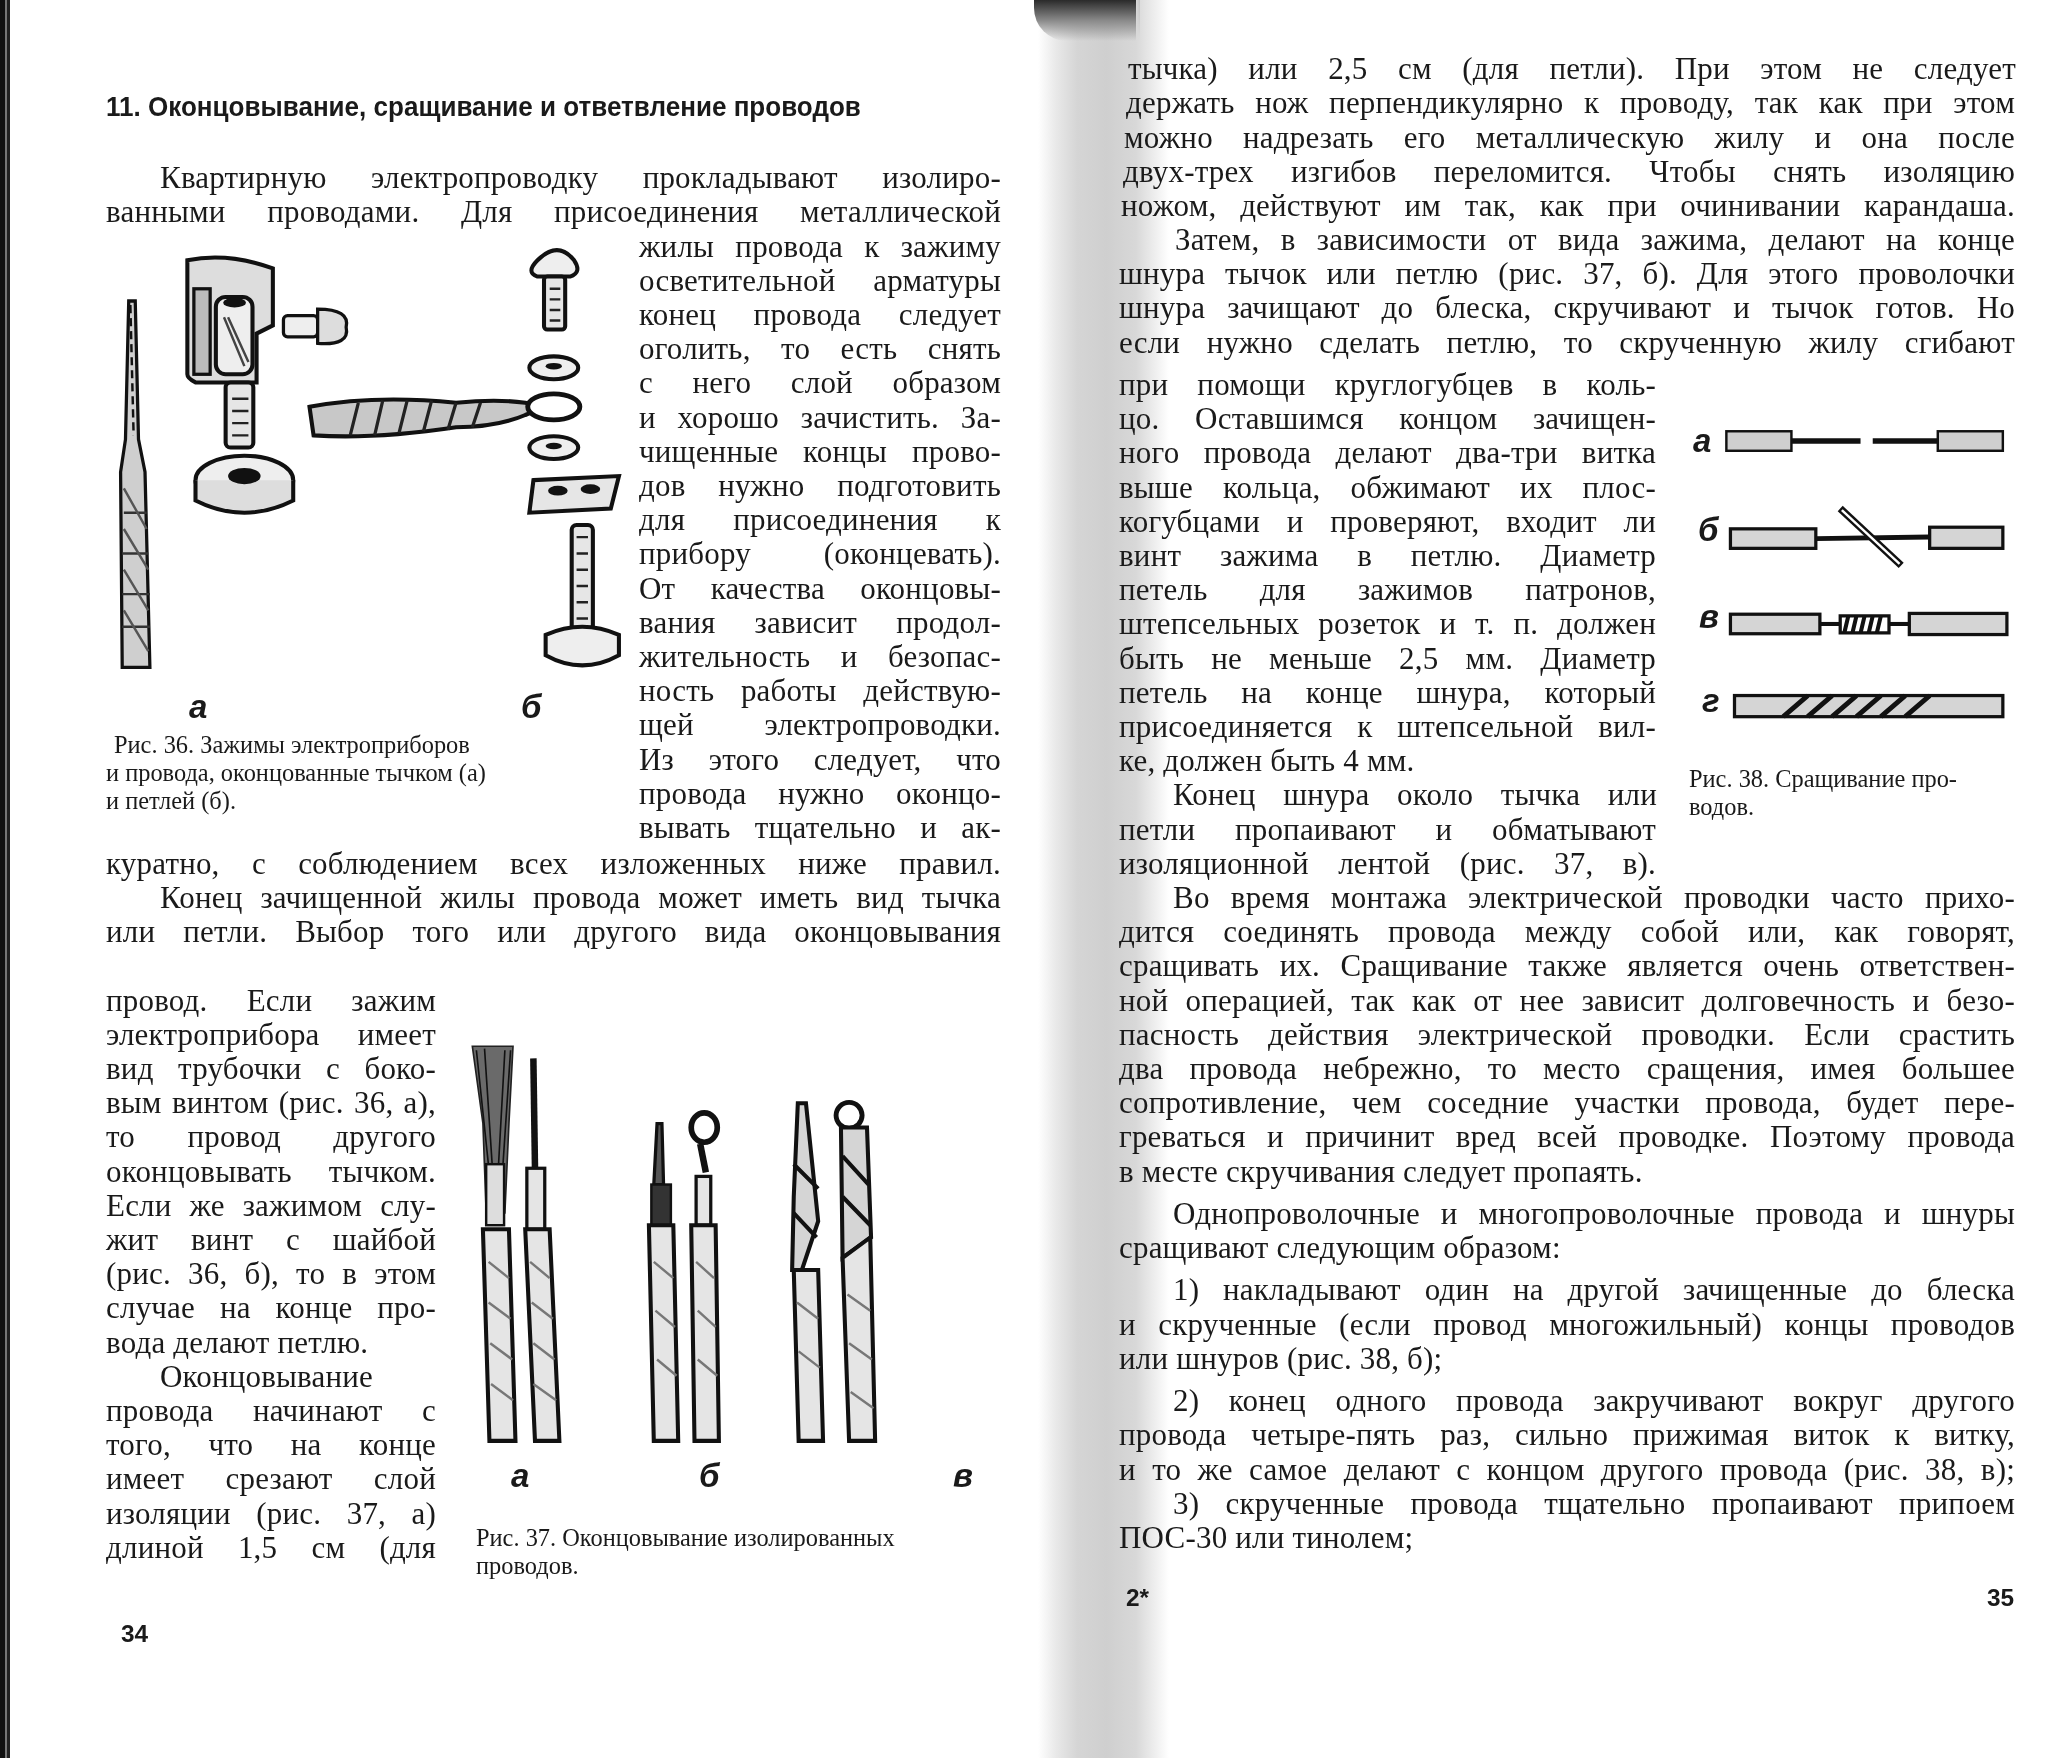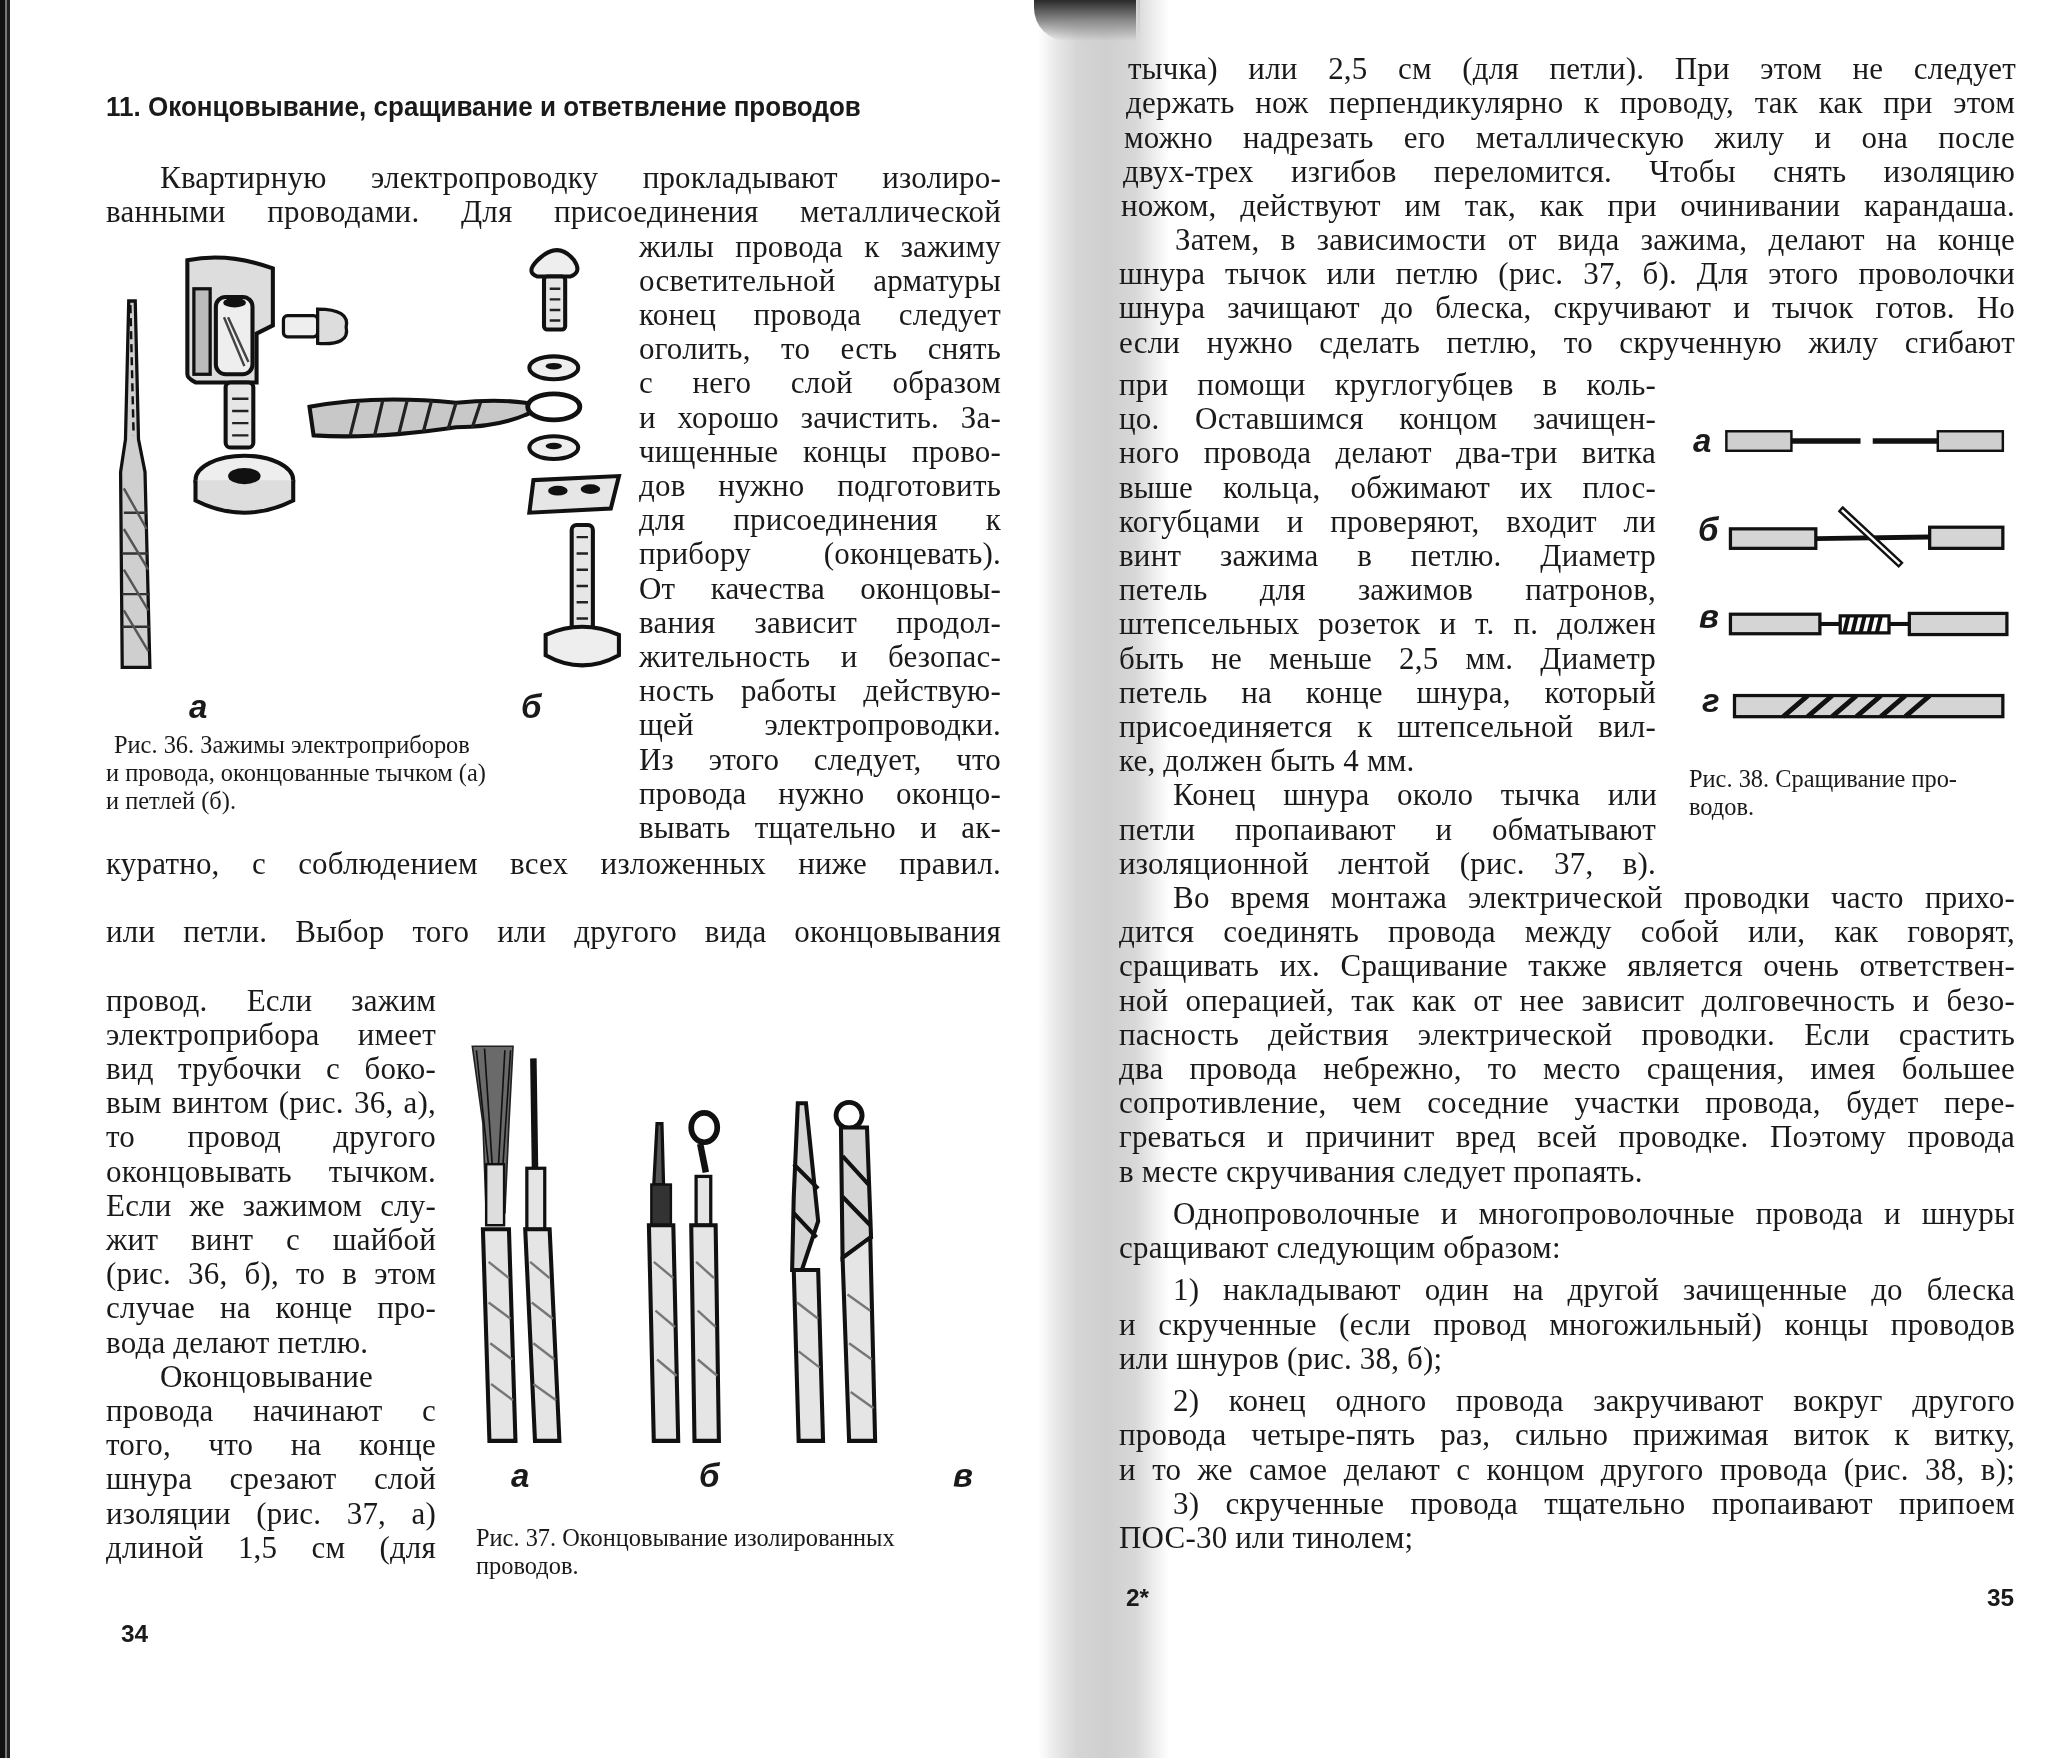--- a/index.html
+++ b/index.html
@@ -139,38 +139,39 @@
       <div class="fig-label" style="left:189px; top:688px;">а</div>
       <div class="fig-label" style="left:521px; top:688px;">б</div>
       <div>
         <div class="caption" style="left:114px; top:731px; width:509px;">Рис. 36. Зажимы электроприборов</div>
         <div class="caption" style="left:106px; top:759px; width:525px;">и провода, оконцованные тычком (а)</div>
         <div class="caption" style="left:106px; top:787px; width:525px;">и петлей (б).</div>
       </div>
     </div>
 
     <div class="line just" style="left:106px; top:847px; width:895px;">куратно, с соблюдением всех изложенных ниже правил.</div>
+    <div class="line just" style="left:160px; top:881px; width:841px;">Конец зачищенной жилы провода может иметь вид тычка</div>
     <div class="line just" style="left:106px; top:915px; width:895px;">или петли. Выбор того или другого вида оконцовывания</div>
 
     <div>
       <div class="line just" style="left:106px; top:984px; width:330px;">провод. Если зажим</div>
       <div class="line just" style="left:106px; top:1018px; width:330px;">электроприбора имеет</div>
       <div class="line just" style="left:106px; top:1052px; width:330px;">вид трубочки с боко-</div>
       <div class="line just" style="left:106px; top:1086px; width:330px;">вым винтом (рис. 36, а),</div>
       <div class="line just" style="left:106px; top:1120px; width:330px;">то провод другого</div>
       <div class="line just" style="left:106px; top:1155px; width:330px;">оконцовывать тычком.</div>
       <div class="line just" style="left:106px; top:1189px; width:330px;">Если же зажимом слу-</div>
       <div class="line just" style="left:106px; top:1223px; width:330px;">жит винт с шайбой</div>
       <div class="line just" style="left:106px; top:1257px; width:330px;">(рис. 36, б), то в этом</div>
       <div class="line just" style="left:106px; top:1291px; width:330px;">случае на конце про-</div>
       <div class="line" style="left:106px; top:1326px;">вода делают петлю.</div>
       <div class="line" style="left:160px; top:1360px;">Оконцовывание</div>
       <div class="line just" style="left:106px; top:1394px; width:330px;">провода начинают с</div>
       <div class="line just" style="left:106px; top:1428px; width:330px;">того, что на конце</div>
-      <div class="line just" style="left:106px; top:1462px; width:330px;">шнура срезают слой</div>
+      <div class="line just" style="left:106px; top:1462px; width:330px;">имеет срезают слой</div>
       <div class="line just" style="left:106px; top:1497px; width:330px;">изоляции (рис. 37, а)</div>
       <div class="line just" style="left:106px; top:1531px; width:330px;">длиной 1,5 см (для</div>
     </div>
 
     <div>
       <svg style="left:468px; top:1034px;" width="562" height="415" viewBox="0 0 690 510">
         <g>
           <path d="M5 15 L55 15 L50 110 L45 220 L22 220 L18 110 Z" fill="#6a6a6a" stroke="#222" stroke-width="2"></path>
           <path d="M10 20 L30 210 M20 18 L32 200 M45 20 L35 200 M52 20 L40 200" stroke="#111" stroke-width="2"></path>
           <rect x="22" y="160" width="22" height="75" fill="#ddd" stroke="#111" stroke-width="3"></rect>

